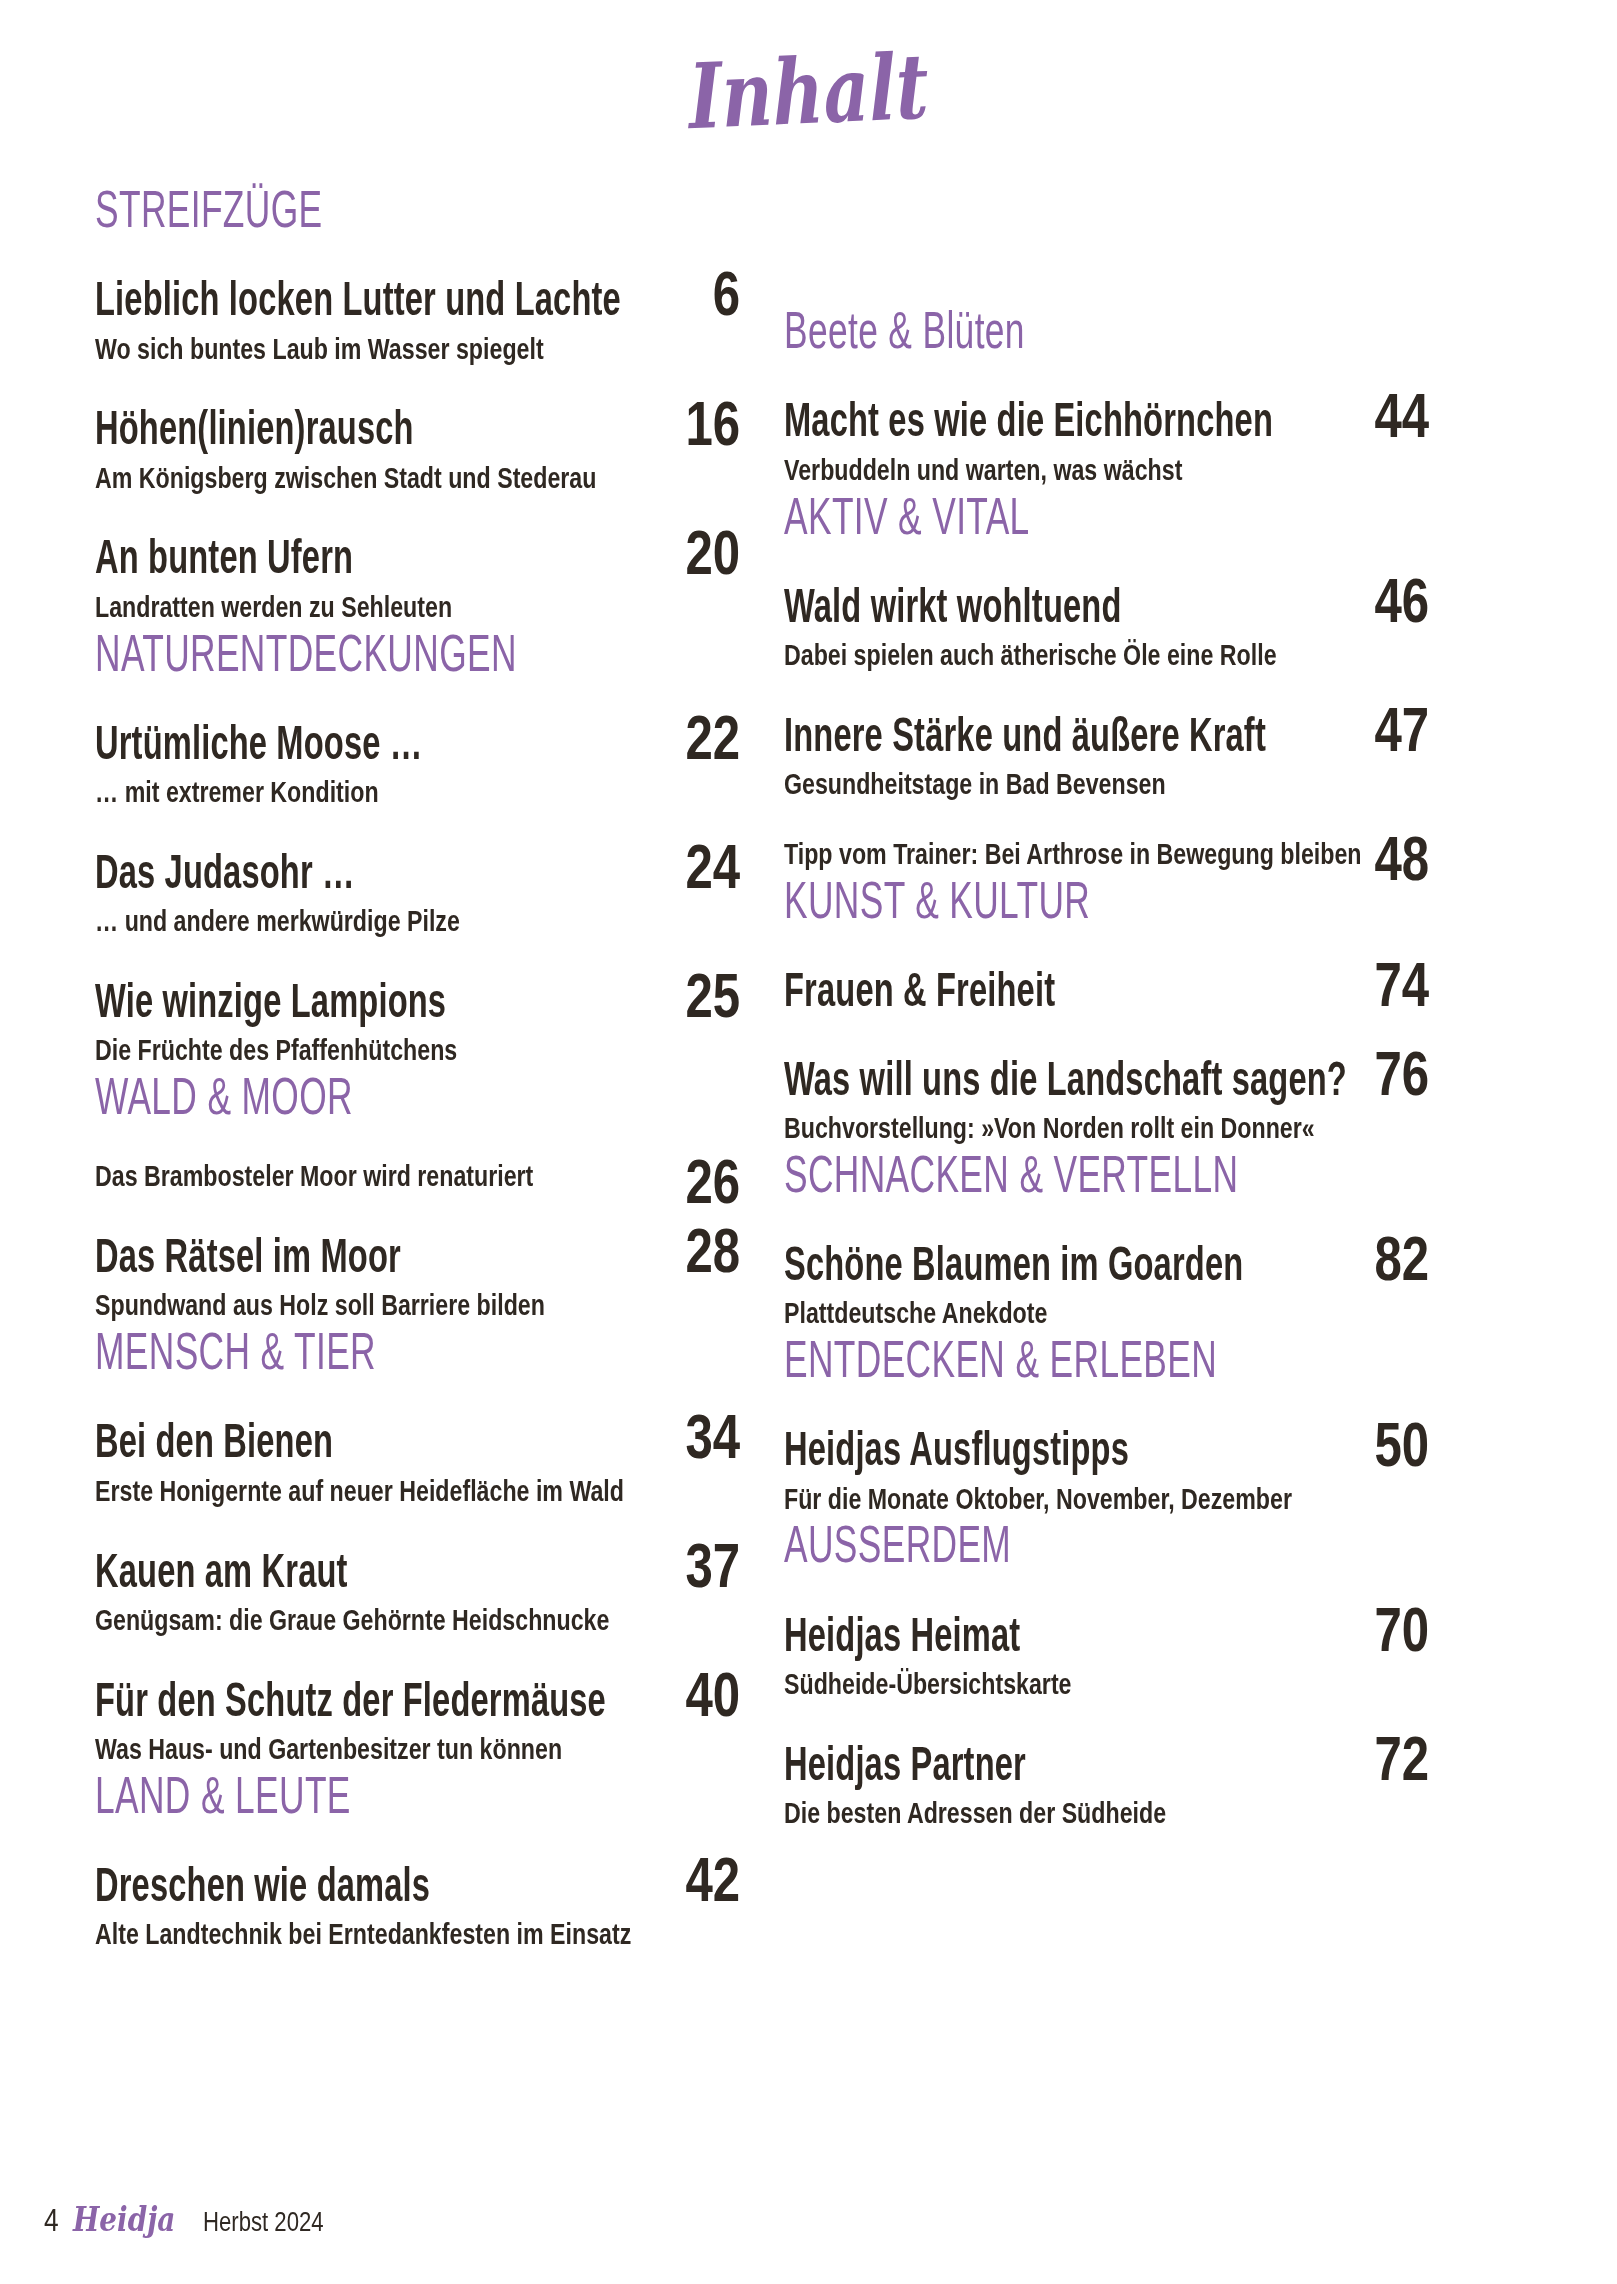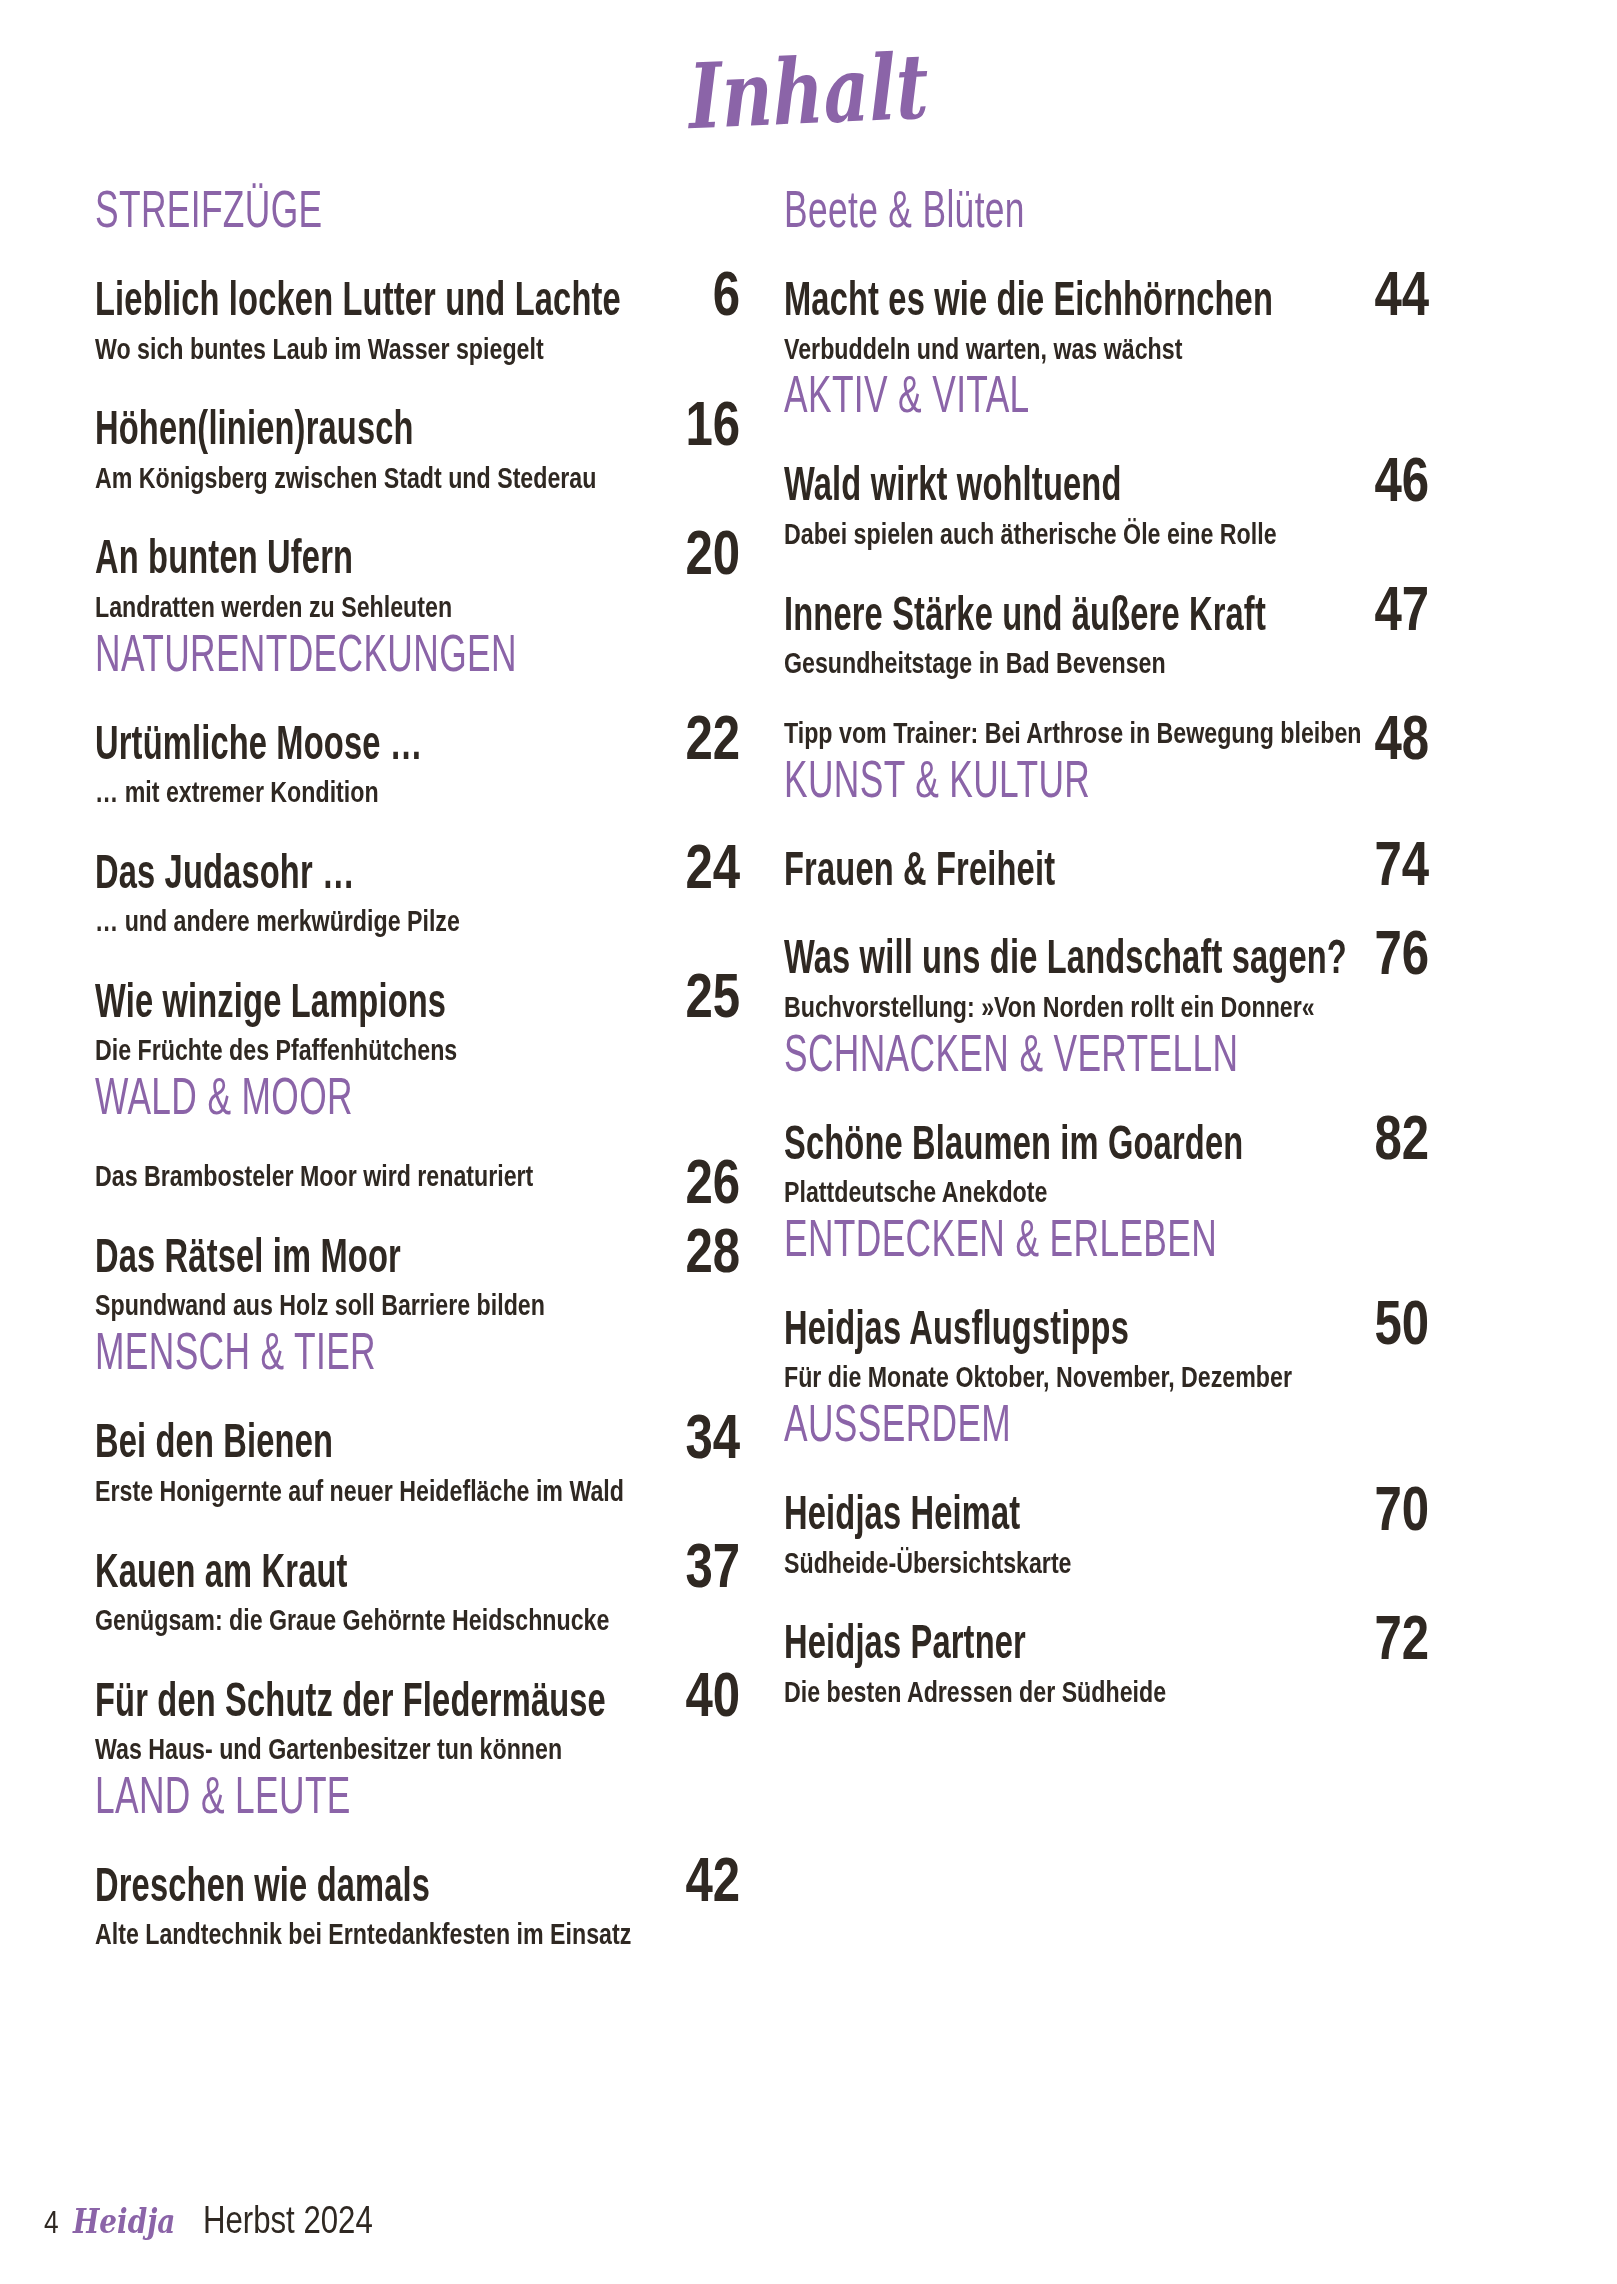--- a/index.html
+++ b/index.html
@@ -37,20 +37,21 @@
     transform-origin: 50% 50%;
   }
 
   .columns {
     position: absolute;
     top: 181px;
     left: 95px;
     width: 1334px;
     display: flex;
     gap: 44px;
+    align-items: center;
   }
   .col {
     width: 645px;
     flex: 0 0 645px;
   }
 
   .section { margin: 0; }
   .section + .section { }
 
   .heading {
@@ -122,21 +123,21 @@
     font-style: italic;
     font-weight: bold;
     font-size: 34px;
     color: var(--accent, #8b64a8);
     display: inline-block;
     transform: scaleX(0.82);
     transform-origin: 0 50%;
     margin-right: -6.4px;
   }
   .footer .issue {
-    font-size: 38px;
+    font-size: 27px;
   }
   .footer .issue .stext,
   .footer .pgnum .stext {
     display: inline-block;
     transform: scaleX(0.82);
     transform-origin: 0 50%;
   }
 </style>
 </head>
 <body>

